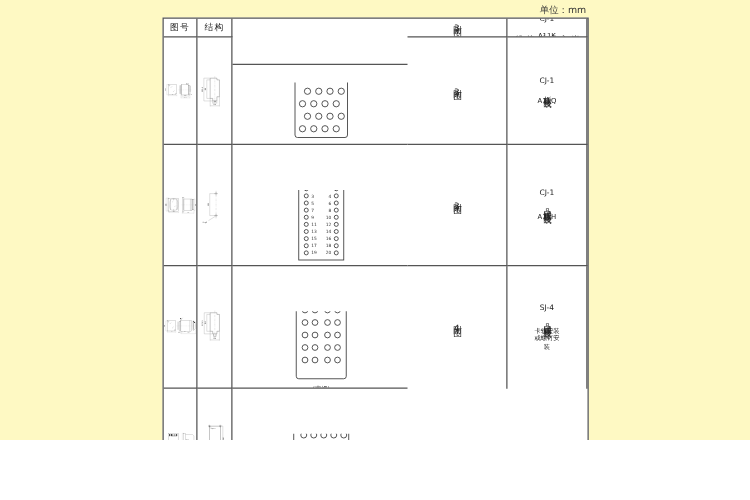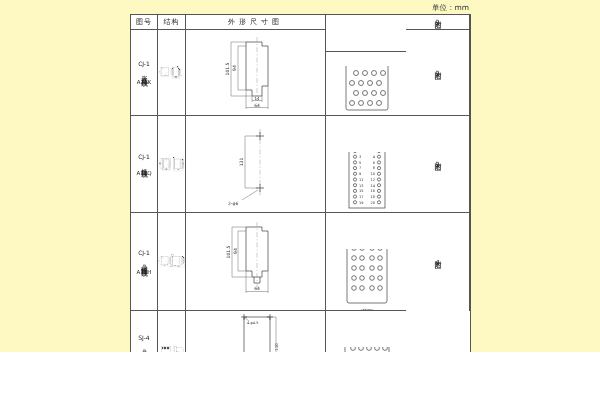--- a/index.html
+++ b/index.html
@@ -32,21 +32,20 @@
 </head>
 <body>
 
 <div class="page">
   <div class="unit">单位：mm</div>
 
   <div class="tbl">
 
     <div class="c h">图号</div>
     <div class="c h">结构</div>
-    <div class="c h sp">外形尺寸图</div>
     <div class="c h last">端子图</div>
 
     <div class="c">
       <div class="vtext">附图3</div>
     </div>
     <div class="c struct">
       <div class="model">CJ-1</div>
       <div class="desc">嵌入式后接线</div>
       <div class="code">A11K</div>
     </div>

